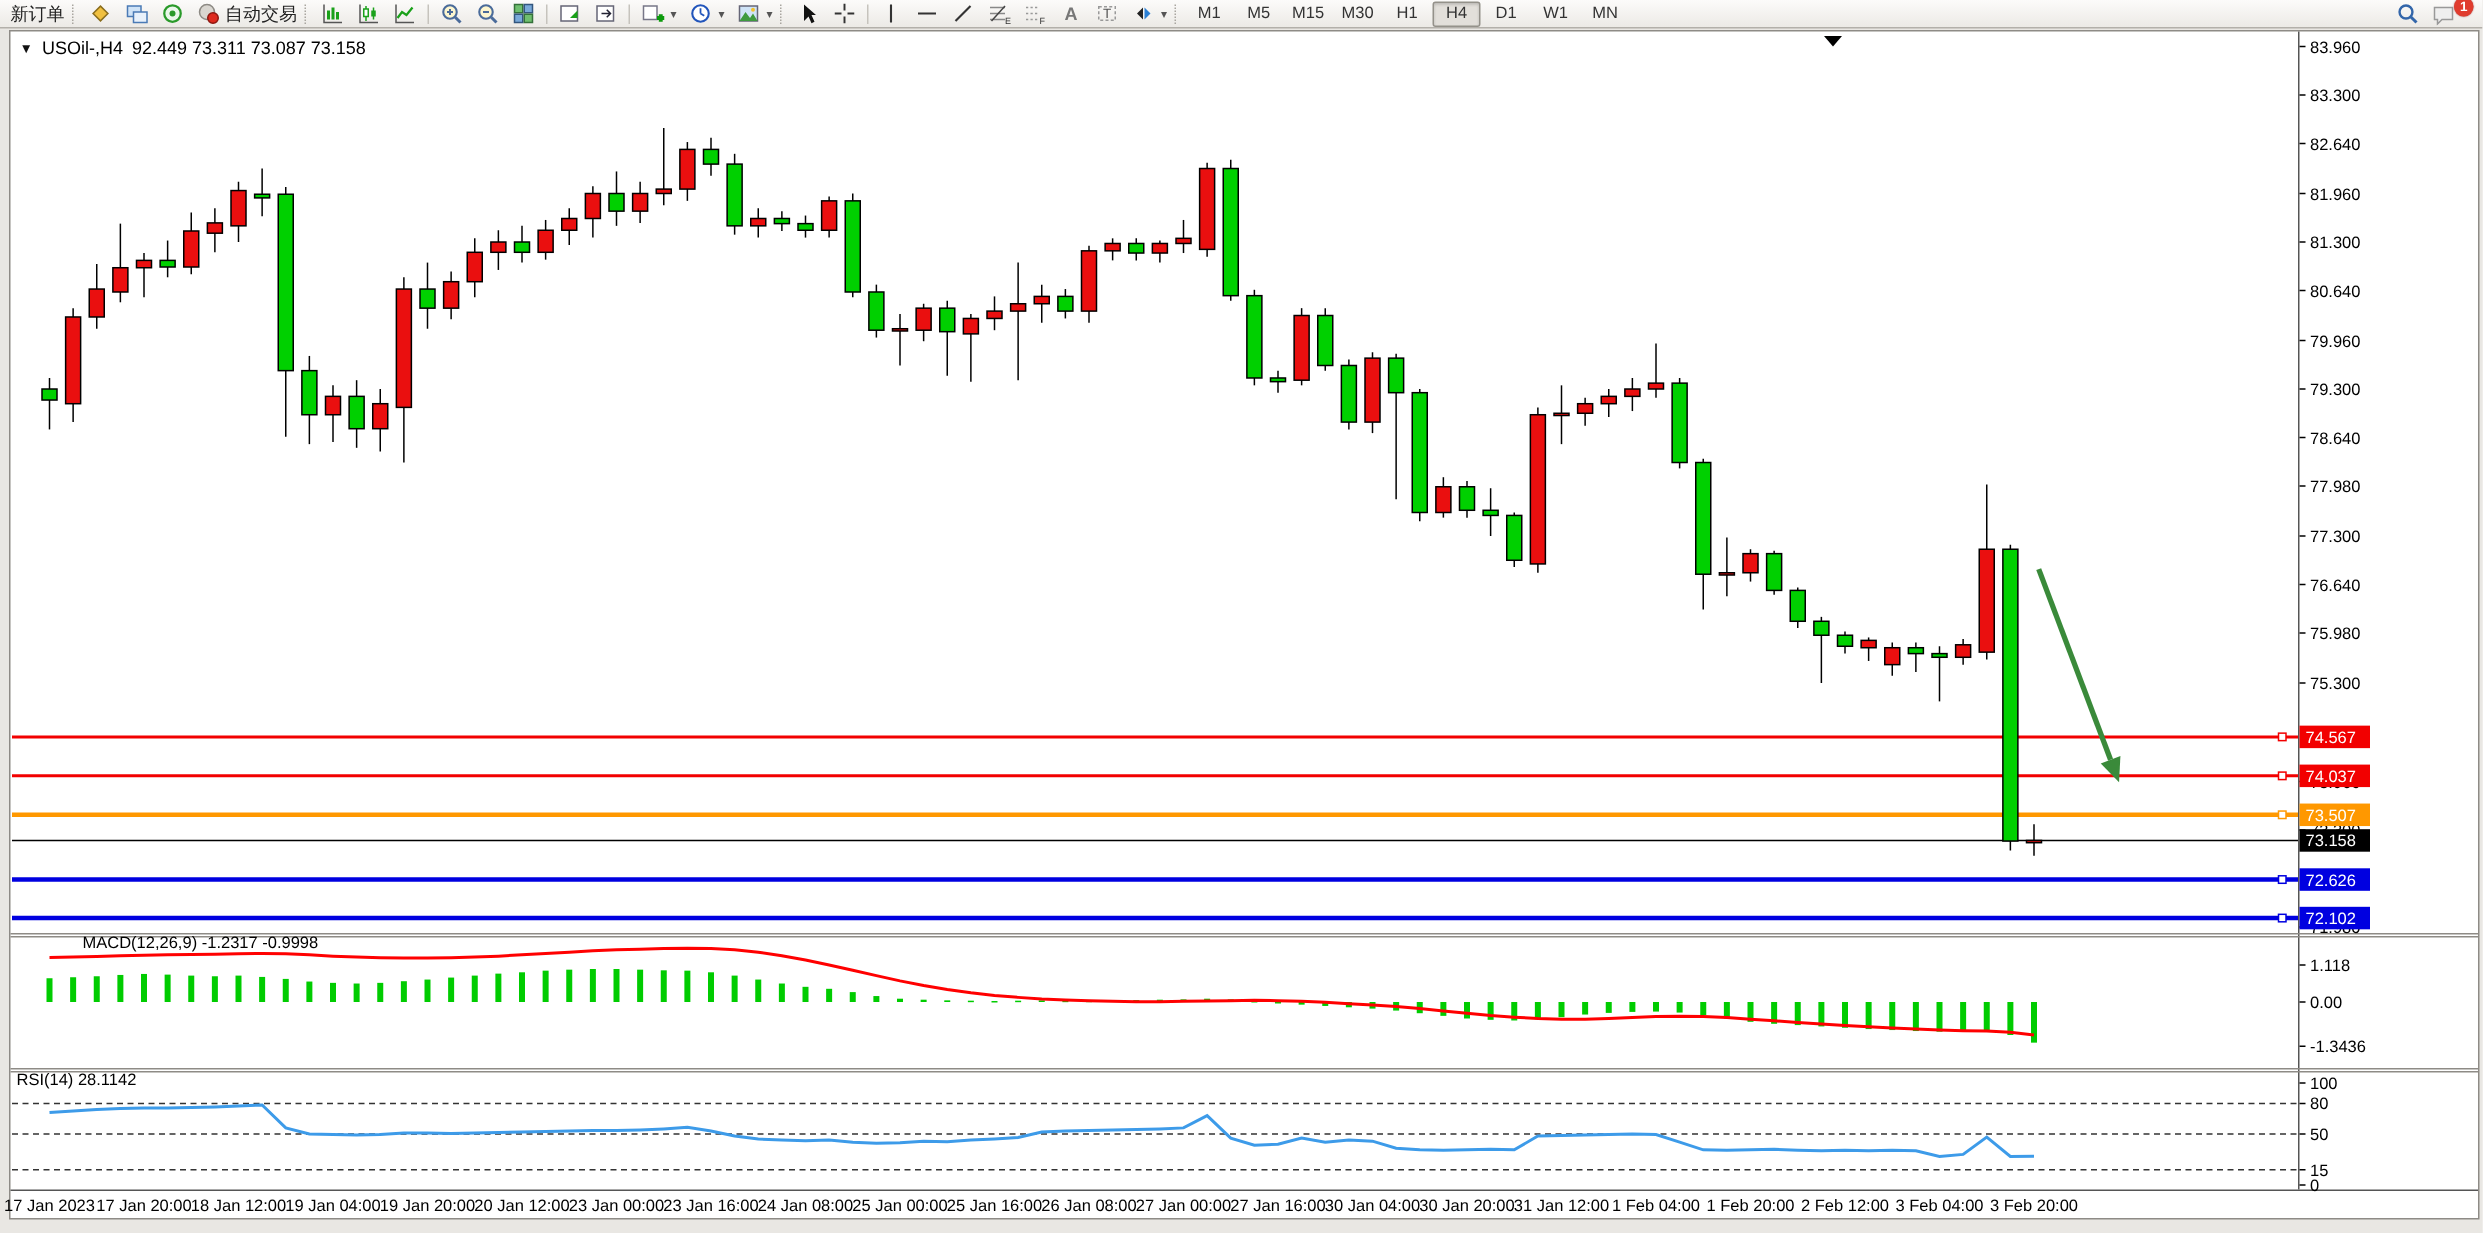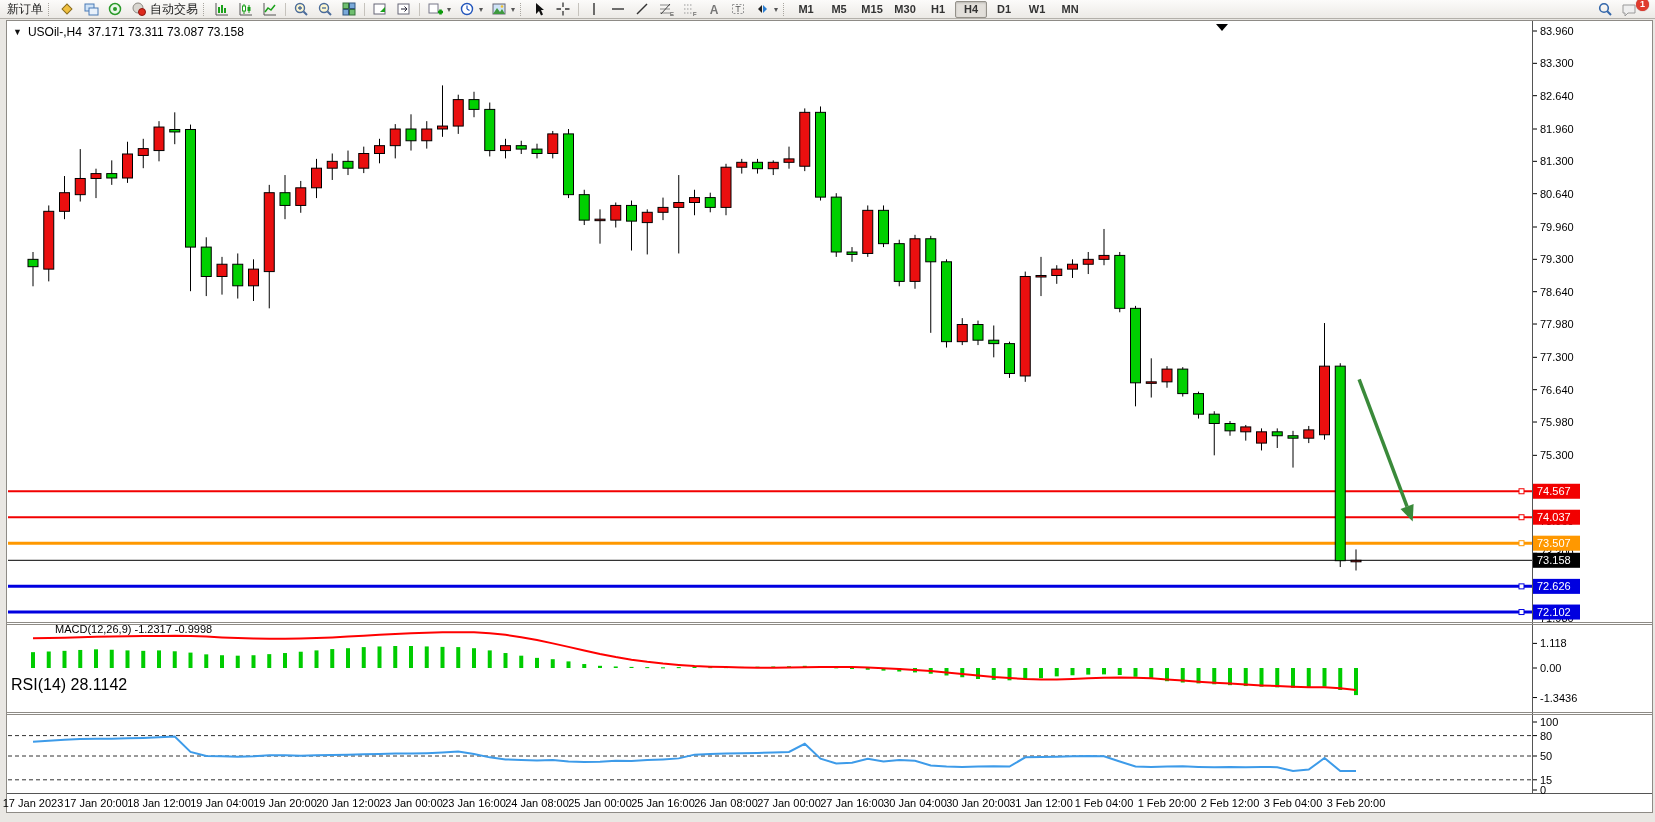--- a/index.html
+++ b/index.html
@@ -9,32 +9,32 @@
   #toolbar{position:absolute;top:0;left:0;width:1655px;height:19px;z-index:5;
     background:linear-gradient(#fcfbfa,#eceae6);border-bottom:1px solid #b3b0aa;
     display:flex;align-items:center;padding:0 3px;box-sizing:border-box;font-size:12px;color:#222;}
   .tbtn{height:17px;display:flex;align-items:center;gap:3px;padding:0 4px;cursor:default;white-space:nowrap;}
   .tbtn svg{display:block}
   .sep{width:1px;height:13px;background:#c6c3bd;margin:0 3px;flex:none;}
   .grip{width:3px;height:13px;border-left:1px dotted #a9a6a0;margin:0 3px 0 1px;flex:none;}
   .caret{font-size:8px;color:#555;margin-left:1px;}
   #tf-group{display:flex;align-items:center;gap:1px;}
   .tf{min-width:24px;text-align:center;height:15px;line-height:15px;padding:0 3px;font-size:11px;color:#333;
-    border:1px solid transparent;border-radius:2px;font-weight:bold;}
+    border:1px solid transparent;border-radius:2px;}
   .tf.active{background:#e2dfda;border-color:#94918a;box-shadow:inset 0 1px 2px rgba(0,0,0,.18);}
   #tb-spacer{flex:1;}
   .badge-wrap{position:relative;}
   .badge{position:absolute;top:-3px;right:-7px;min-width:13px;height:13px;border-radius:7px;background:#e03c2e;
     color:#fff;font-size:9px;line-height:13px;text-align:center;font-weight:bold;box-shadow:0 0 1px #933;}
   
   .hud{position:absolute;z-index:3;color:#000;white-space:nowrap;}
   #chart-title{top:25px;left:13px;font-size:12px;display:flex;gap:6px;align-items:center;}
   #chart-title .mk{font-size:9px;color:#111;}
   #macd-label{top:623px;left:11px;font-size:11px;margin-left:44px;}
-  #rsi-label{top:676px;left:11px;font-size:16px;}
+  #rsi-label{top:714px;left:11px;font-size:11px;}
   #chart-svg{position:absolute;top:0;left:0;z-index:1;font-family:"Liberation Sans","DejaVu Sans",sans-serif;}
 </style>
 </head>
 <body>
 
 <div id="app">
 
   <div id="toolbar">
     <div class="tbtn">
       <span>新订单</span>
@@ -280,21 +280,21 @@
             <path d="M2,4 h12 v8 h-7 l-3,3 v-3 h-2 z" fill="#efefef" stroke="#999"></path>
           </svg>
         </span>
       <span class="badge">1</span>
     </div>
   </div>
 
   <div class="hud" id="chart-title">
     <span class="mk">▼</span>
     <span actable="false">USOil-,H4</span>
-    <span>37.171 73.311 73.087 73.158</span>
+    <span>92.449 73.311 73.087 73.158</span>
   </div>
   <div class="hud" id="macd-label">MACD(12,26,9) -1.2317 -0.9998</div>
   <div class="hud" id="rsi-label">RSI(14) 28.1142</div>
 
   <div>
     <svg id="chart-svg" width="1655" height="822">
         <rect x="6.5" y="20.5" width="1646" height="792" fill="#ffffff" stroke="#8e8b86"></rect>
         <line x1="1532.5" y1="21" x2="1532.5" y2="793" stroke="#555"></line>
         <line x1="7" y1="622.5" x2="1652" y2="622.5" stroke="#8e8b86"></line>
         <line x1="7" y1="624.5" x2="1652" y2="624.5" stroke="#8e8b86"></line>

